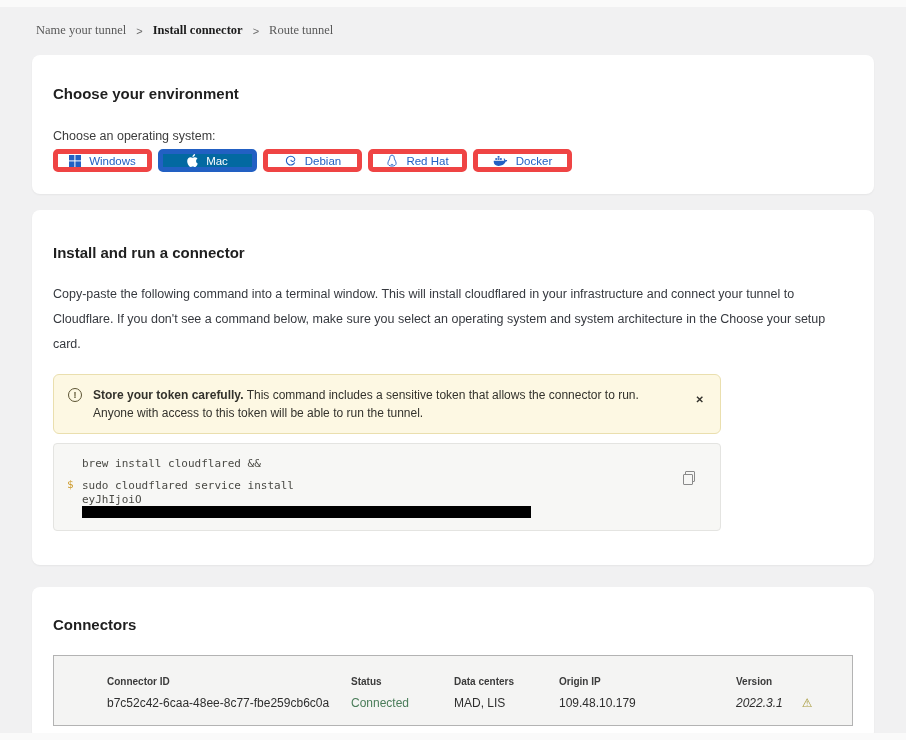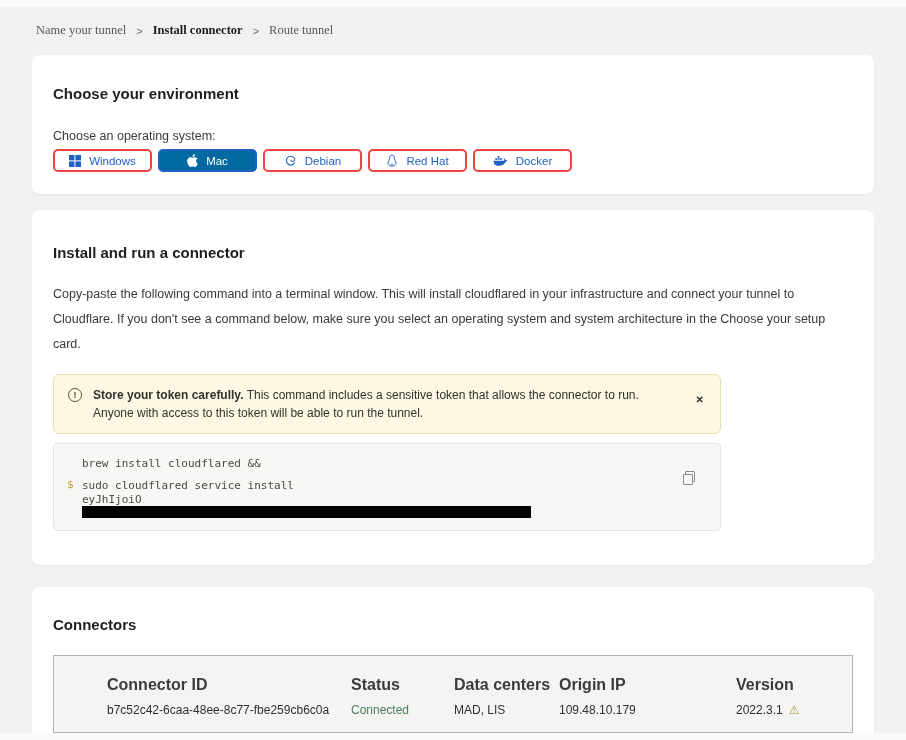--- a/index.html
+++ b/index.html
@@ -25,21 +25,21 @@
     background:#ffffff; border-radius:8px; margin:0 32px;
     box-shadow:0 1px 2px rgba(0,0,0,0.05);
   }
   .card-title { font-size:15px; font-weight:bold; color:#1f1f1f; margin:0; }
 
   .card-env { padding:30px 21px 22px; margin-top:3px; margin-bottom:16px; }
   .os-label { font-size:12.5px; color:#3c3c3c; margin-top:27px; }
   .os-row { display:flex; gap:6px; margin-top:6px; }
   .os-btn {
     width:99px; height:23px; border-radius:5px;
-    border:2px solid #ef4444; background:#fff; color:#2260c3;
+    border:5px solid #ef4444; background:#fff; color:#2260c3;
     font-size:11.5px; font-family:inherit;
     display:flex; align-items:center; justify-content:center; gap:8px;
     cursor:pointer; padding:0;
   }
   .os-btn.selected { background:#0369a1; border-color:#2260c3; color:#ffffff; }
   .os-btn svg { display:block; }
 
   .card-install { padding:34px 21px 34px; margin-bottom:22px; }
   .install-desc { font-size:12.5px; line-height:25px; color:#36393f; margin:21px 0 0; max-width:800px; }
 
@@ -90,24 +90,24 @@
     border:1px solid #8a8a8a; border-radius:1px; background:#f7f7f5;
   }
 
   
   .card-connectors { padding:29px 21px 14px; margin-bottom:18px; }
   .conn-table {
     margin-top:22px; background:#f4f4f3; border:1px solid #b3b3b3;
     padding:20px 20px 15px 53px;
   }
   .conn-grid { display:grid; grid-template-columns:244px 103px 105px 177px 1fr; align-items:center; }
-  .conn-head { font-size:16px; font-weight:bold; color:#3b3b3b; margin-bottom:9px; }
+  .conn-head { font-size:10px; font-weight:bold; color:#3b3b3b; margin-bottom:9px; }
   .conn-row { font-size:12px; color:#2e2e2e; }
   .status-connected { color:#4a7c59; }
-  .version-cell { display:flex; align-items:center; gap:6px; }
+  .version-cell { display:flex; align-items:center; gap:19px;font-style:italic; }
   .warn-glyph { color:#a89b3d; font-size:12px; }
 </style>
 </head>
 <body>
 
 <div class="edge-strip"></div>
 
 <nav class="breadcrumb">
   <span class="crumb">Name your tunnel</span>
   <span class="sep">&gt;</span>

